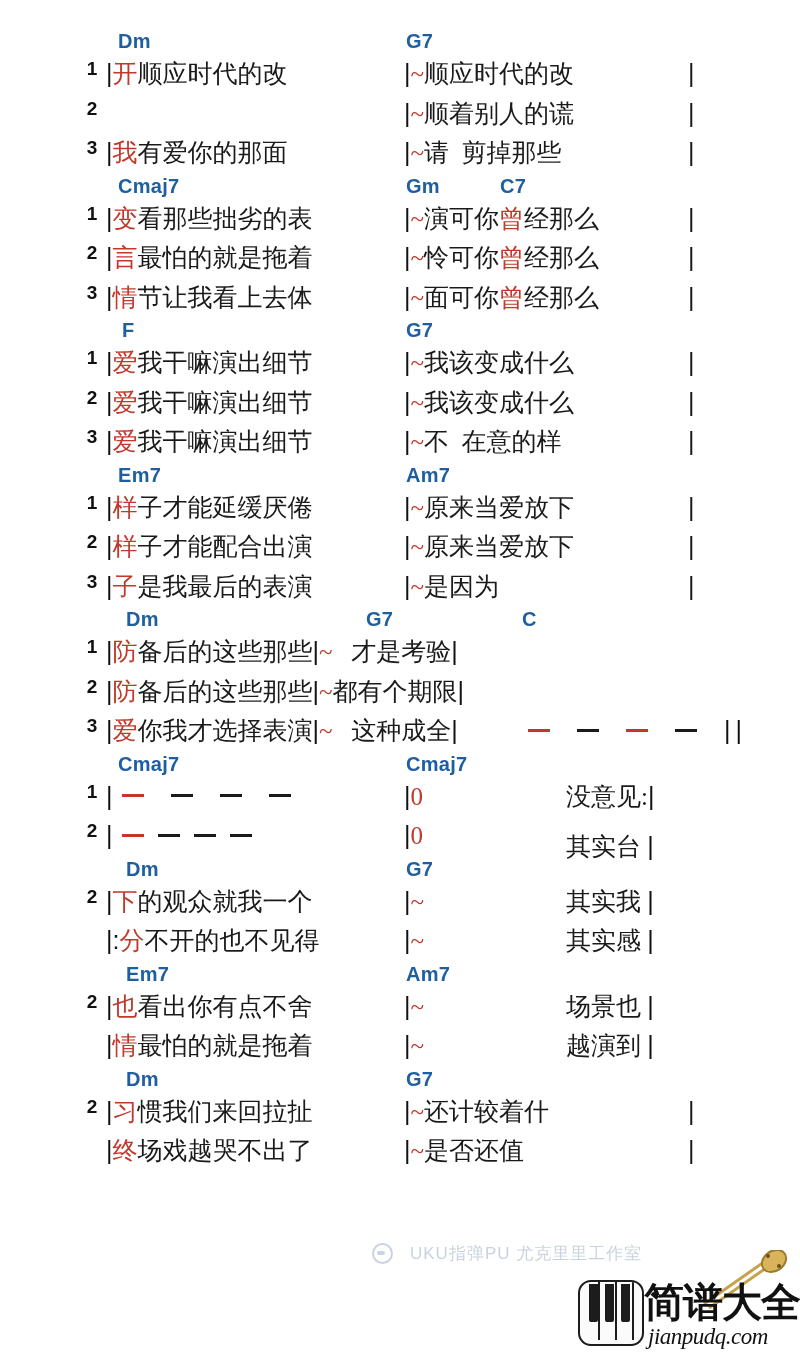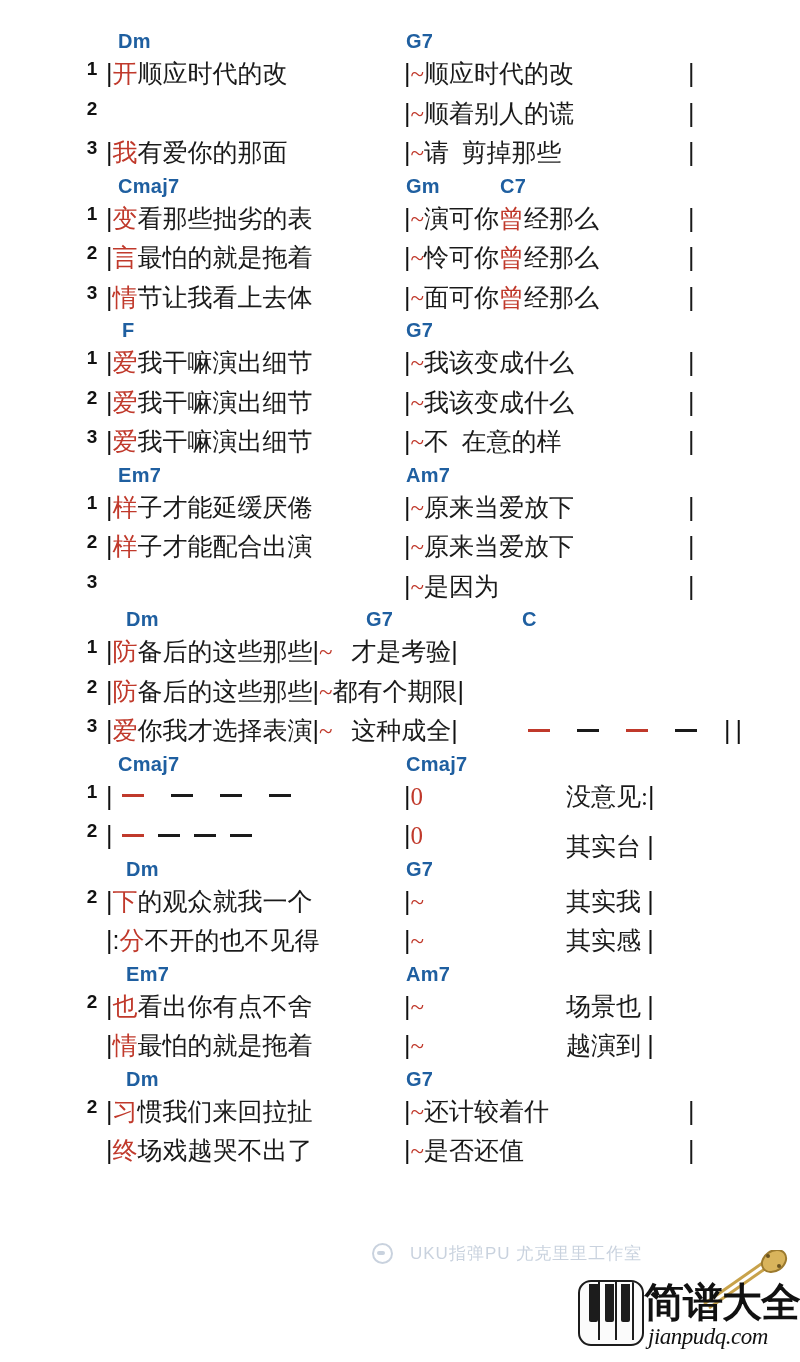--- a/index.html
+++ b/index.html
@@ -304,20 +304,21 @@
         <span class="endbar">|</span>
       </div>
       <div class="lyric-row">
         <span class="num">2</span>
         <span class="colA"><span class="bar">|</span><span class="red">样</span><span class="blk">子才能配合出演</span></span>
         <span class="colB"><span class="bar">|</span><span class="red">~</span><span class="blk">原来当爱放下</span></span>
         <span class="endbar">|</span>
       </div>
       <div class="lyric-row">
         <span class="num">3</span>
+        <span class="colA"><span class="bar">|</span><span class="red">子</span><span class="blk">是我最后的表演</span></span>
         <span class="colB"><span class="bar">|</span><span class="red">~</span><span class="blk">是因为</span></span>
         <span class="endbar">|</span>
       </div>
     </div>
     <div class="section">
       <div class="chord-row">
         <span class="chord" style="left: 126px;">Dm</span>
         <span class="chord" style="left: 366px;">G7</span>
         <span class="chord" style="left: 522px;">C</span>
       </div>

